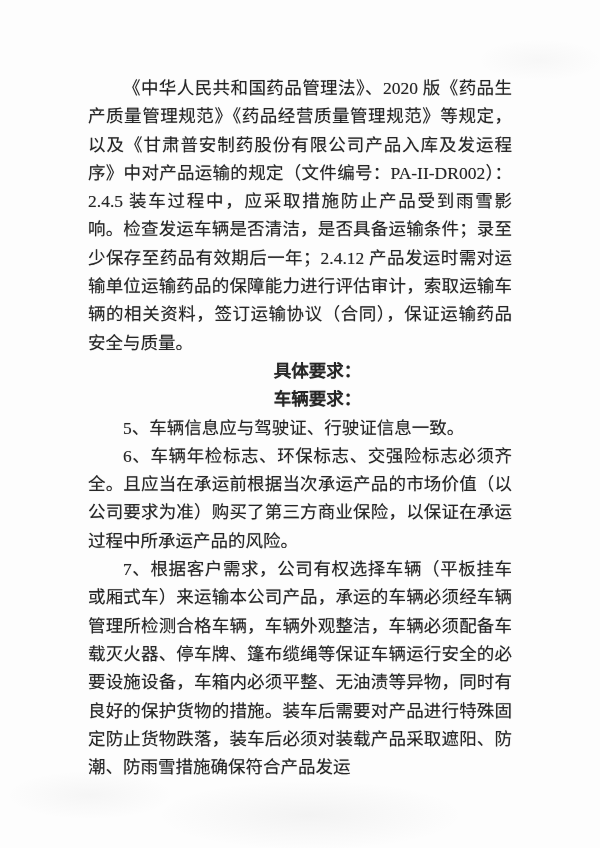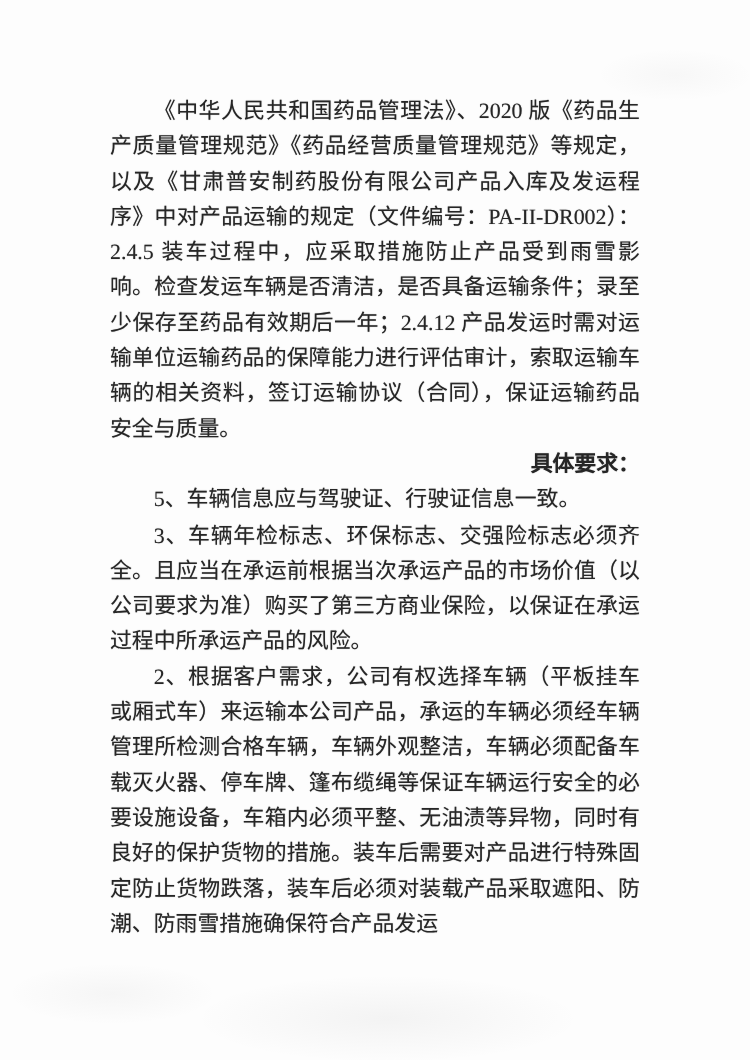--- a/index.html
+++ b/index.html
@@ -32,27 +32,28 @@
     line-height: 28.3px;
     color: #262626;
     text-align: justify;
     text-justify: inter-ideograph;
     text-indent: 2em;
     text-shadow: 0 0 0.8px rgba(40, 40, 40, 0.45);
     word-break: break-all;
   }
   .content p.heading {
     font-weight: bold;
-    text-align: right;
+    text-align: center;
   }
 </style>
 </head>
 <body>
 
 <div class="page">
   <div class="content">
     <p class="body">《中华人民共和国药品管理法》、2020 版《药品生产质量管理规范》《药品经营质量管理规范》等规定，以及《甘肃普安制药股份有限公司产品入库及发运程序》中对产品运输的规定（文件编号：PA-II-DR002）：2.4.5 装车过程中，应采取措施防止产品受到雨雪影响。检查发运车辆是否清洁，是否具备运输条件；录至少保存至药品有效期后一年；2.4.12 产品发运时需对运输单位运输药品的保障能力进行评估审计，索取运输车辆的相关资料，签订运输协议（合同），保证运输药品安全与质量。</p>
     <p class="heading">具体要求：</p>
+    <p class="heading">车辆要求：</p>
     <p class="body">5、车辆信息应与驾驶证、行驶证信息一致。</p>
-    <p class="body">3、车辆年检标志、环保标志、交强险标志必须齐全。且应当在承运前根据当次承运产品的市场价值（以公司要求为准）购买了第三方商业保险，以保证在承运过程中所承运产品的风险。</p>
-    <p class="body">2、根据客户需求，公司有权选择车辆（平板挂车或厢式车）来运输本公司产品，承运的车辆必须经车辆管理所检测合格车辆，车辆外观整洁，车辆必须配备车载灭火器、停车牌、篷布缆绳等保证车辆运行安全的必要设施设备，车箱内必须平整、无油渍等异物，同时有良好的保护货物的措施。装车后需要对产品进行特殊固定防止货物跌落，装车后必须对装载产品采取遮阳、防潮、防雨雪措施确保符合产品发运</p>
+    <p class="body">6、车辆年检标志、环保标志、交强险标志必须齐全。且应当在承运前根据当次承运产品的市场价值（以公司要求为准）购买了第三方商业保险，以保证在承运过程中所承运产品的风险。</p>
+    <p class="body">7、根据客户需求，公司有权选择车辆（平板挂车或厢式车）来运输本公司产品，承运的车辆必须经车辆管理所检测合格车辆，车辆外观整洁，车辆必须配备车载灭火器、停车牌、篷布缆绳等保证车辆运行安全的必要设施设备，车箱内必须平整、无油渍等异物，同时有良好的保护货物的措施。装车后需要对产品进行特殊固定防止货物跌落，装车后必须对装载产品采取遮阳、防潮、防雨雪措施确保符合产品发运</p>
   </div>
 </div>
 
 </body></html>

